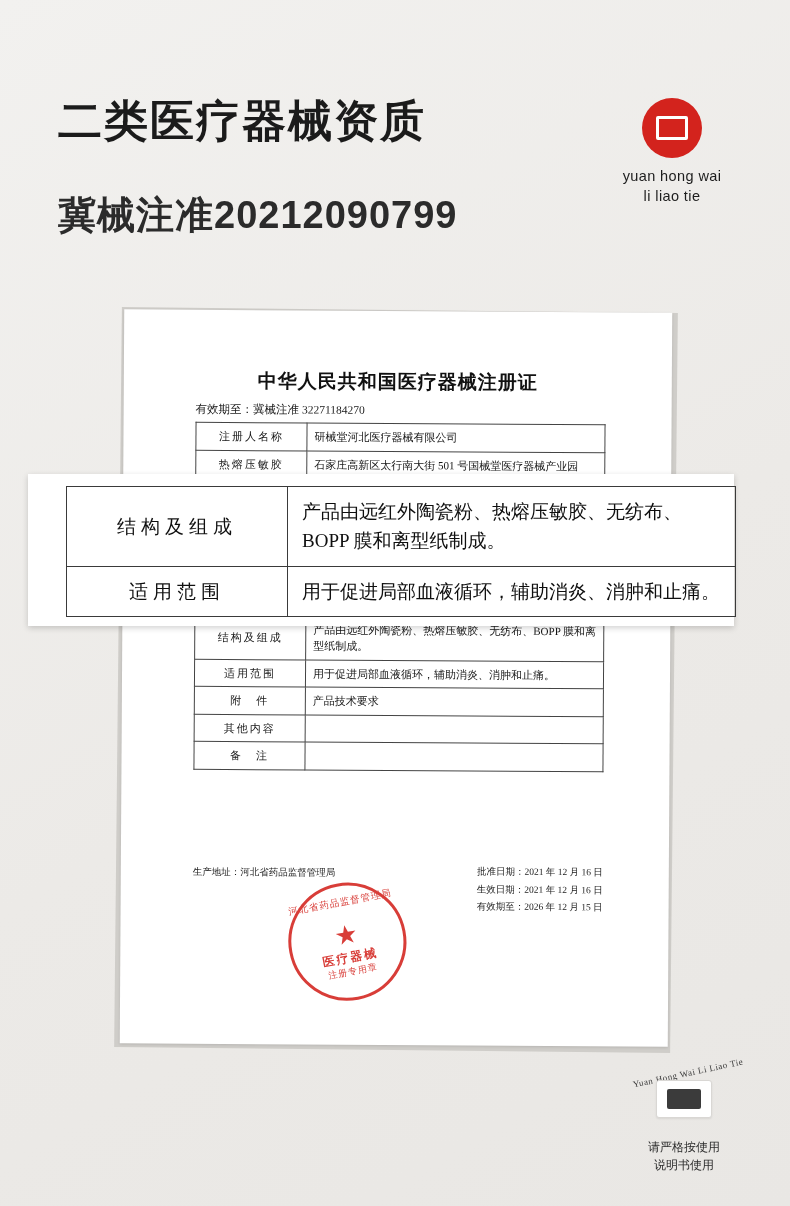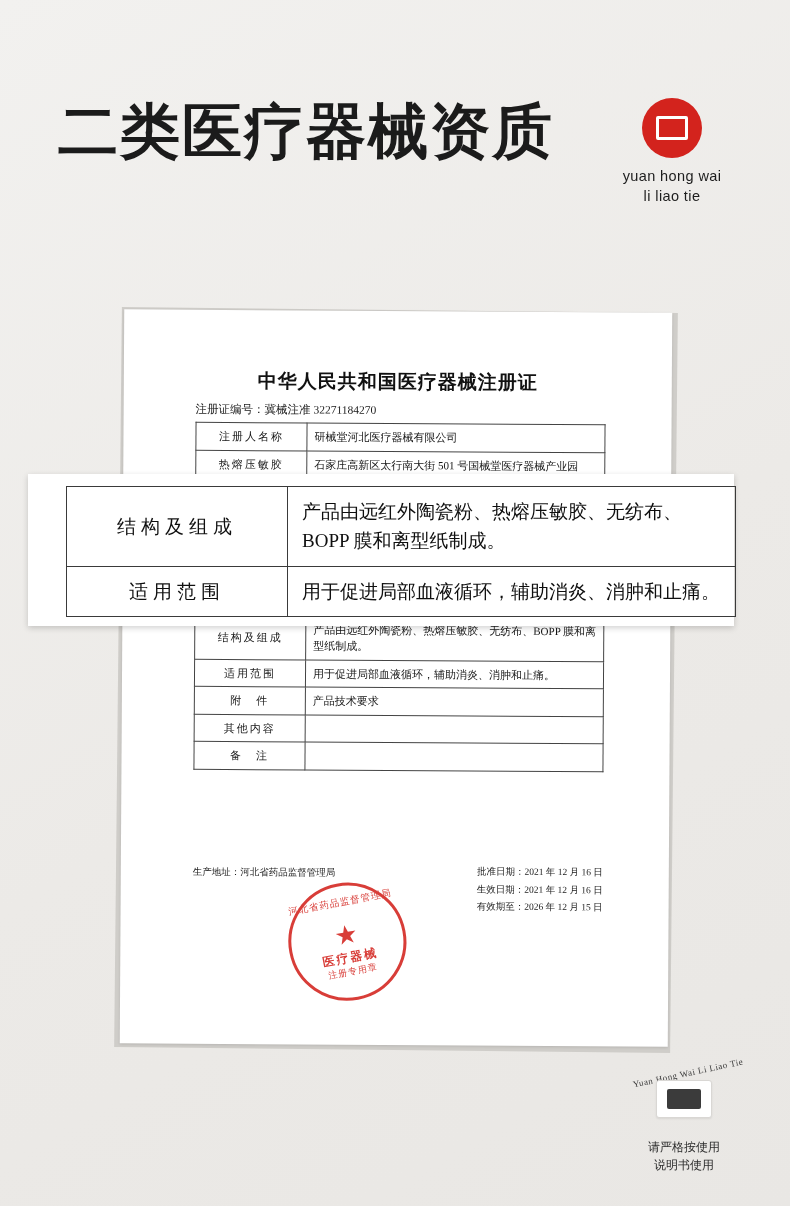--- a/index.html
+++ b/index.html
@@ -21,21 +21,21 @@
     background: linear-gradient(150deg, #f2f1ef 0%, #eceae7 55%, #e9e7e4 100%);
   }
 
   
   .headline {
     position: absolute;
     left: 58px;
     top: 92px;
     font-family: "Liberation Sans", sans-serif;
     font-weight: bold;
-    font-size: 60px;
+    font-size: 44px;
     letter-spacing: 2px;
     color: #1b1b1b;
     white-space: nowrap;
   }
   .subline {
     position: absolute;
     left: 58px;
     top: 190px;
     font-family: "Liberation Sans", sans-serif;
     font-weight: bold;
@@ -312,37 +312,38 @@
     color: #2c2c2c;
     line-height: 1.5;
   }
 </style>
 </head>
 <body>
 
 <div class="page">
 
   <div class="headline">二类医疗器械资质</div>
+  <div class="subline">冀械注准20212090799</div>
 
   <div class="logo-wrap">
     <div class="logo-circle">
       <div class="inner"></div>
     </div>
     <div class="logo-text">
       <div>yuan hong wai</div>
       <div>li liao tie</div>
     </div>
   </div>
 
   <div class="cert-shadow"></div>
   <div class="cert">
     <div class="cert-inner">
       <div class="cert-title">中华人民共和国医疗器械注册证</div>
       <div class="cert-number">
-        <span>注册证编号：</span><span>冀械注准 32271184270</span>
+        <span>有效期至：</span><span>冀械注准 32271184270</span>
       </div>
 
       <table class="cert-table">
         <tbody>
           <tr>
             <td class="label">注册人名称</td>
             <td>研械堂河北医疗器械有限公司</td>
           </tr>
           <tr>
             <td class="label">热熔压敏胶</td>

